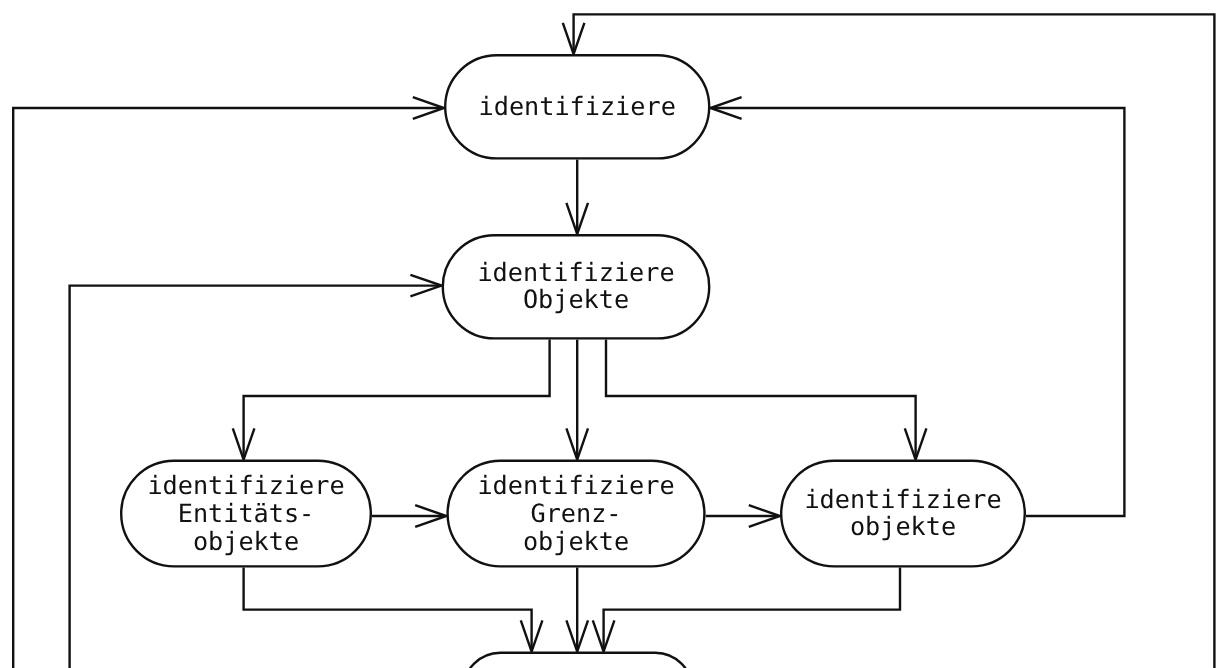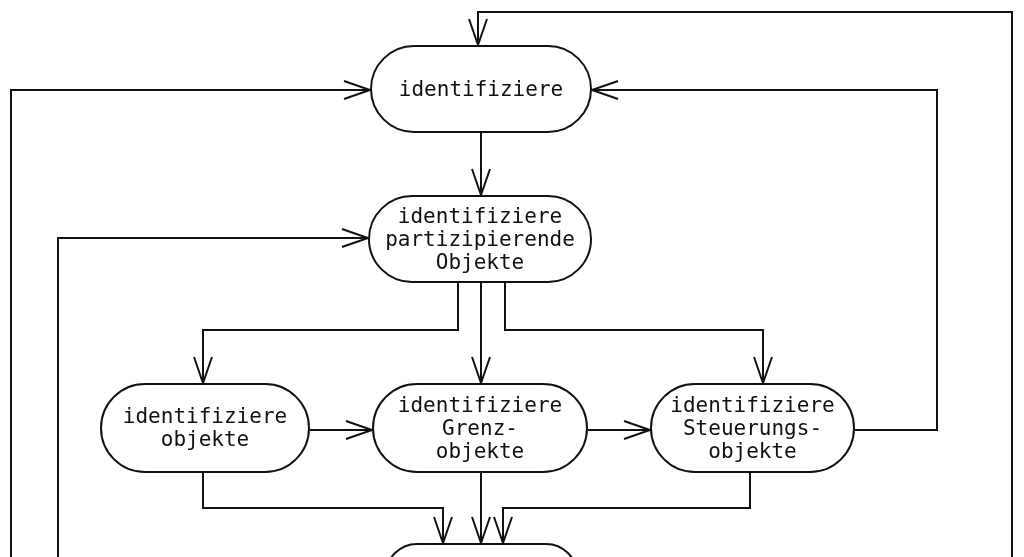--- a/index.html
+++ b/index.html
@@ -88,36 +88,35 @@
     <polyline class="wire" points="750,473 750,508 503,508 503,541"></polyline>
     <polyline class="head" points="494,517 503,543 512,517"></polyline>
   </svg>
 
   <div class="node" id="node-use-cases">
     <span class="ln">identifiziere</span>
   </div>
 
   <div class="node" id="node-participating">
     <span class="ln">identifiziere</span>
-    <span class="ln">partizipierende</span>
     <span class="ln">Objekte</span>
   </div>
 
   <div class="node" id="node-entity">
     <span class="ln">identifiziere</span>
+    <span class="ln">Entitäts-</span>
     <span class="ln">objekte</span>
   </div>
 
   <div class="node" id="node-boundary">
     <span class="ln">identifiziere</span>
     <span class="ln">Grenz-</span>
     <span class="ln">objekte</span>
   </div>
 
   <div class="node" id="node-control">
     <span class="ln">identifiziere</span>
-    <span class="ln">Steuerungs-</span>
     <span class="ln">objekte</span>
   </div>
 
   <div class="node" id="node-bottom-partial"></div>
 
 </div>
 
 </body></html>

